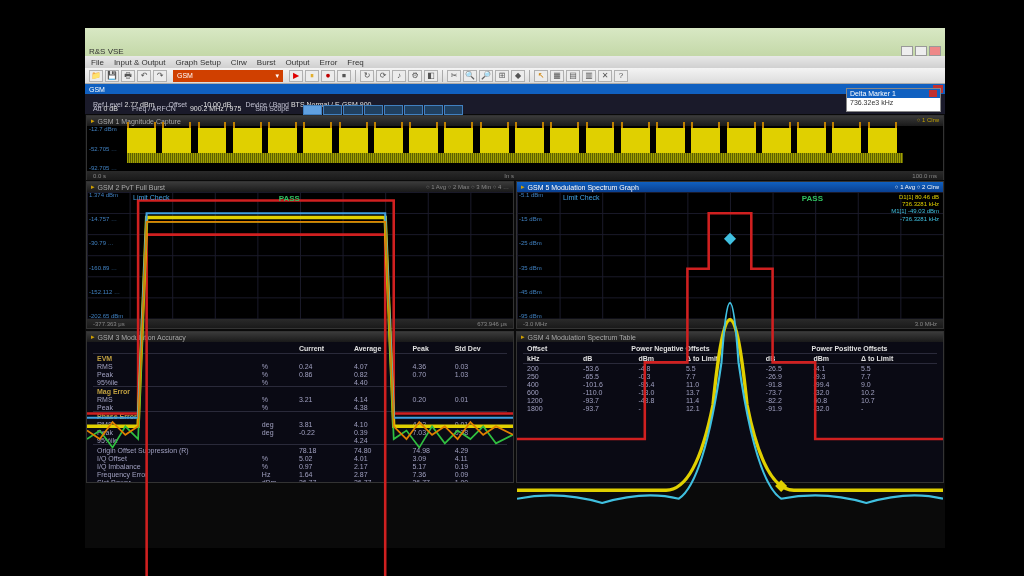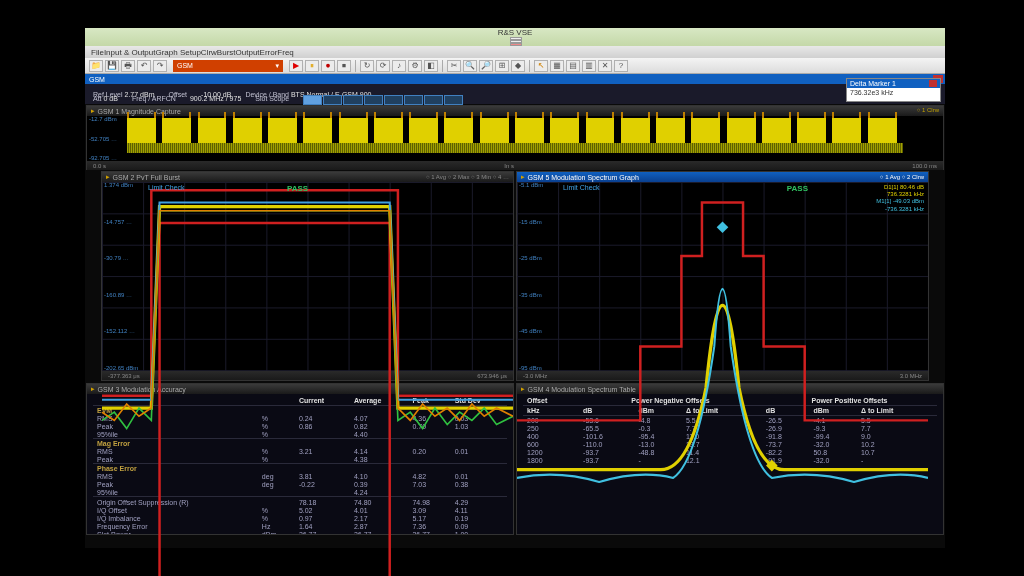--- a/index.html
+++ b/index.html
@@ -1,26 +1,26 @@
 <!DOCTYPE html>
 <html><head>
 <meta charset="utf-8">
 <style>
   * { box-sizing: border-box; margin: 0; padding: 0; }
   html, body { width: 1024px; height: 576px; background: #000; font-family: Arial, sans-serif; font-size: 9px; overflow: hidden; }
   .outer { position: absolute; left: 85px; top: 28px; width: 860px; height: 520px; background: #0a0a0a; display: flex; flex-direction: column; }
   
   
-  .titlebar { height: 18px; background: linear-gradient(#d8e8c4, #c4d8a8); display: flex; align-items: center; padding: 0 4px; font-size: 8px; color: #333; flex-direction: column; }
+  .titlebar { height: 28px; background: linear-gradient(#d8e8c4, #c4d8a8); display: flex; align-items: flex-end; padding: 0 4px; font-size: 8px; color: #333; }
   .titlebar .spacer { flex: 1; }
   .winbtn { width: 12px; height: 10px; background: #eee; margin-left: 2px; border: 1px solid #999; display: inline-block; }
   .winbtn.close { background: #e88; }
 
   
-  .menubar { height: 12px; background: linear-gradient(#e8e8e8, #d0d0d0); display: flex; align-items: center; padding: 0 6px; font-size: 8px; color: #333; }
+  .menubar { height: 12px; background: linear-gradient(#e8e8e8, #d0d0d0); display: flex; align-items: center; gap: 10px; padding: 0 6px; font-size: 8px; color: #333; }
   .menubar span { cursor: pointer; }
 
   
   .toolbar { height: 16px; background: linear-gradient(#f4f4f4, #dcdcdc); display: flex; align-items: center; padding: 0 4px; gap: 2px; border-bottom: 1px solid #aaa; }
   .tbtn { width: 14px; height: 12px; background: #ececec; border: 1px solid #b0b0b0; display: flex; align-items: center; justify-content: center; font-size: 8px; color: #555; }
   .tbtn.play { color: #e00000; }
   .tbtn.pause { color: #e0a000; }
   .tbtn.rec { color: #c00000; }
   .tbtn.arrow { color: #d08000; }
   .channel-box { width: 110px; height: 12px; background: #d04000; display: flex; align-items: center; padding: 0 4px; color: #fff; font-size: 7px; margin: 0 4px; }
@@ -48,21 +48,21 @@
   .cap-wave { position: absolute; left: 40px; right: 40px; top: 2px; bottom: 8px; }
   .burst { position: absolute; top: 0; bottom: 30%; background: #e0d000; }
   .burst::before, .burst::after { content:''; position:absolute; top:-6px; width:2px; height:6px; background:#c08000; }
   .burst::before { left: 0; }
   .burst::after { right: 0; }
   .noise-bot { position: absolute; left: 0; right: 0; bottom: 0; height: 30%; background: repeating-linear-gradient(90deg, #a0a000 0 1px, #606000 1px 2px); }
   .cap-foot { height: 9px; background: linear-gradient(#2a2a2a,#1a1a1a); display:flex; justify-content:space-between; padding:0 6px; color:#888; font-size:6px; align-items:center; }
   .clrw-badge { position:absolute; top:1px; right:4px; font-size:6px; color:#c0a000; }
 
   
-  .midrow { display: flex; gap: 2px; margin: 0 16px; height: 210px; }
+  .midrow { display: flex; gap: 2px; margin: 0 1px; height: 148px; }
   .plot { flex: 1; background: #000; border: 1px solid #333; position: relative; display:flex; flex-direction:column; }
   .plot .pbody { flex:1; position:relative; }
   .grid-v { position:absolute; inset:0; background-image: linear-gradient(#1a1a2a 1px, transparent 1px), linear-gradient(90deg, #1a1a2a 1px, transparent 1px); background-size: 10% 16.6%; }
   .plot .paxis { position:absolute; left:2px; top:0; bottom:0; width:42px; display:flex; flex-direction:column; justify-content:space-between; color:#4080c0; font-size:6px; z-index:2; }
   .limit-chk { position:absolute; top:2px; left:46px; color:#40a0e0; font-size:7px; z-index:3; }
   .pass-lbl { position:absolute; top:2px; color:#30c060; font-size:8px; font-weight:bold; z-index:3; }
   .pfoot { height: 9px; background: linear-gradient(#2a2a2a,#1a1a1a); display:flex; justify-content:space-between; padding:0 6px; color:#888; font-size:6px; align-items:center; }
   
   
   .pvt-svg { position:absolute; inset:0; z-index:1; }

